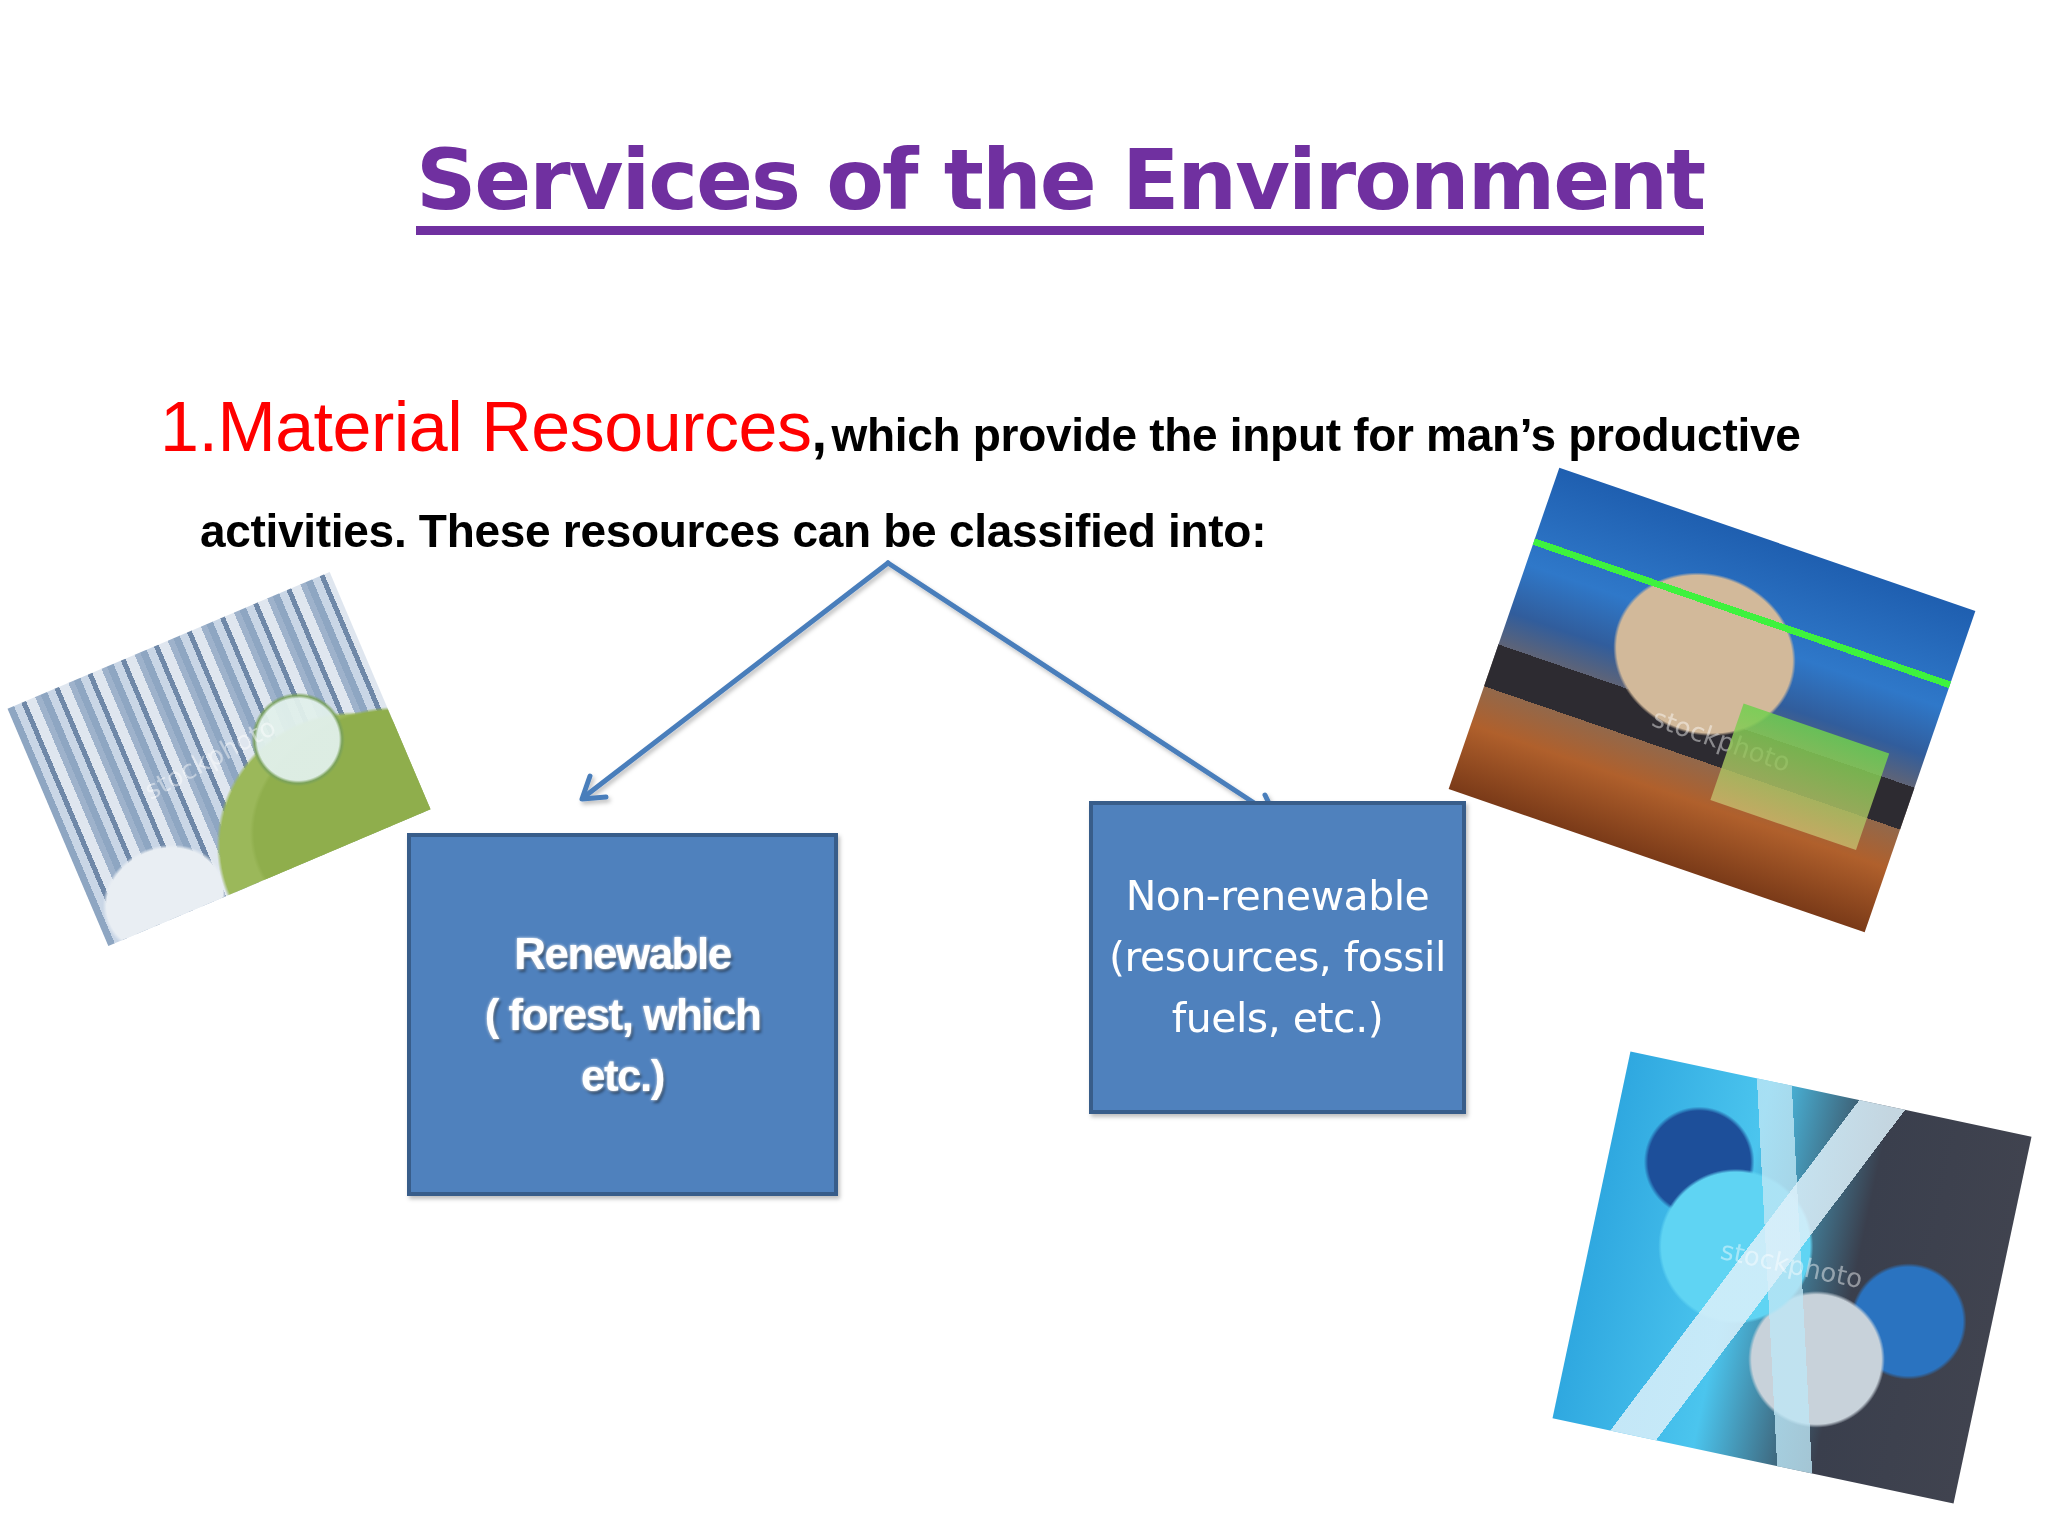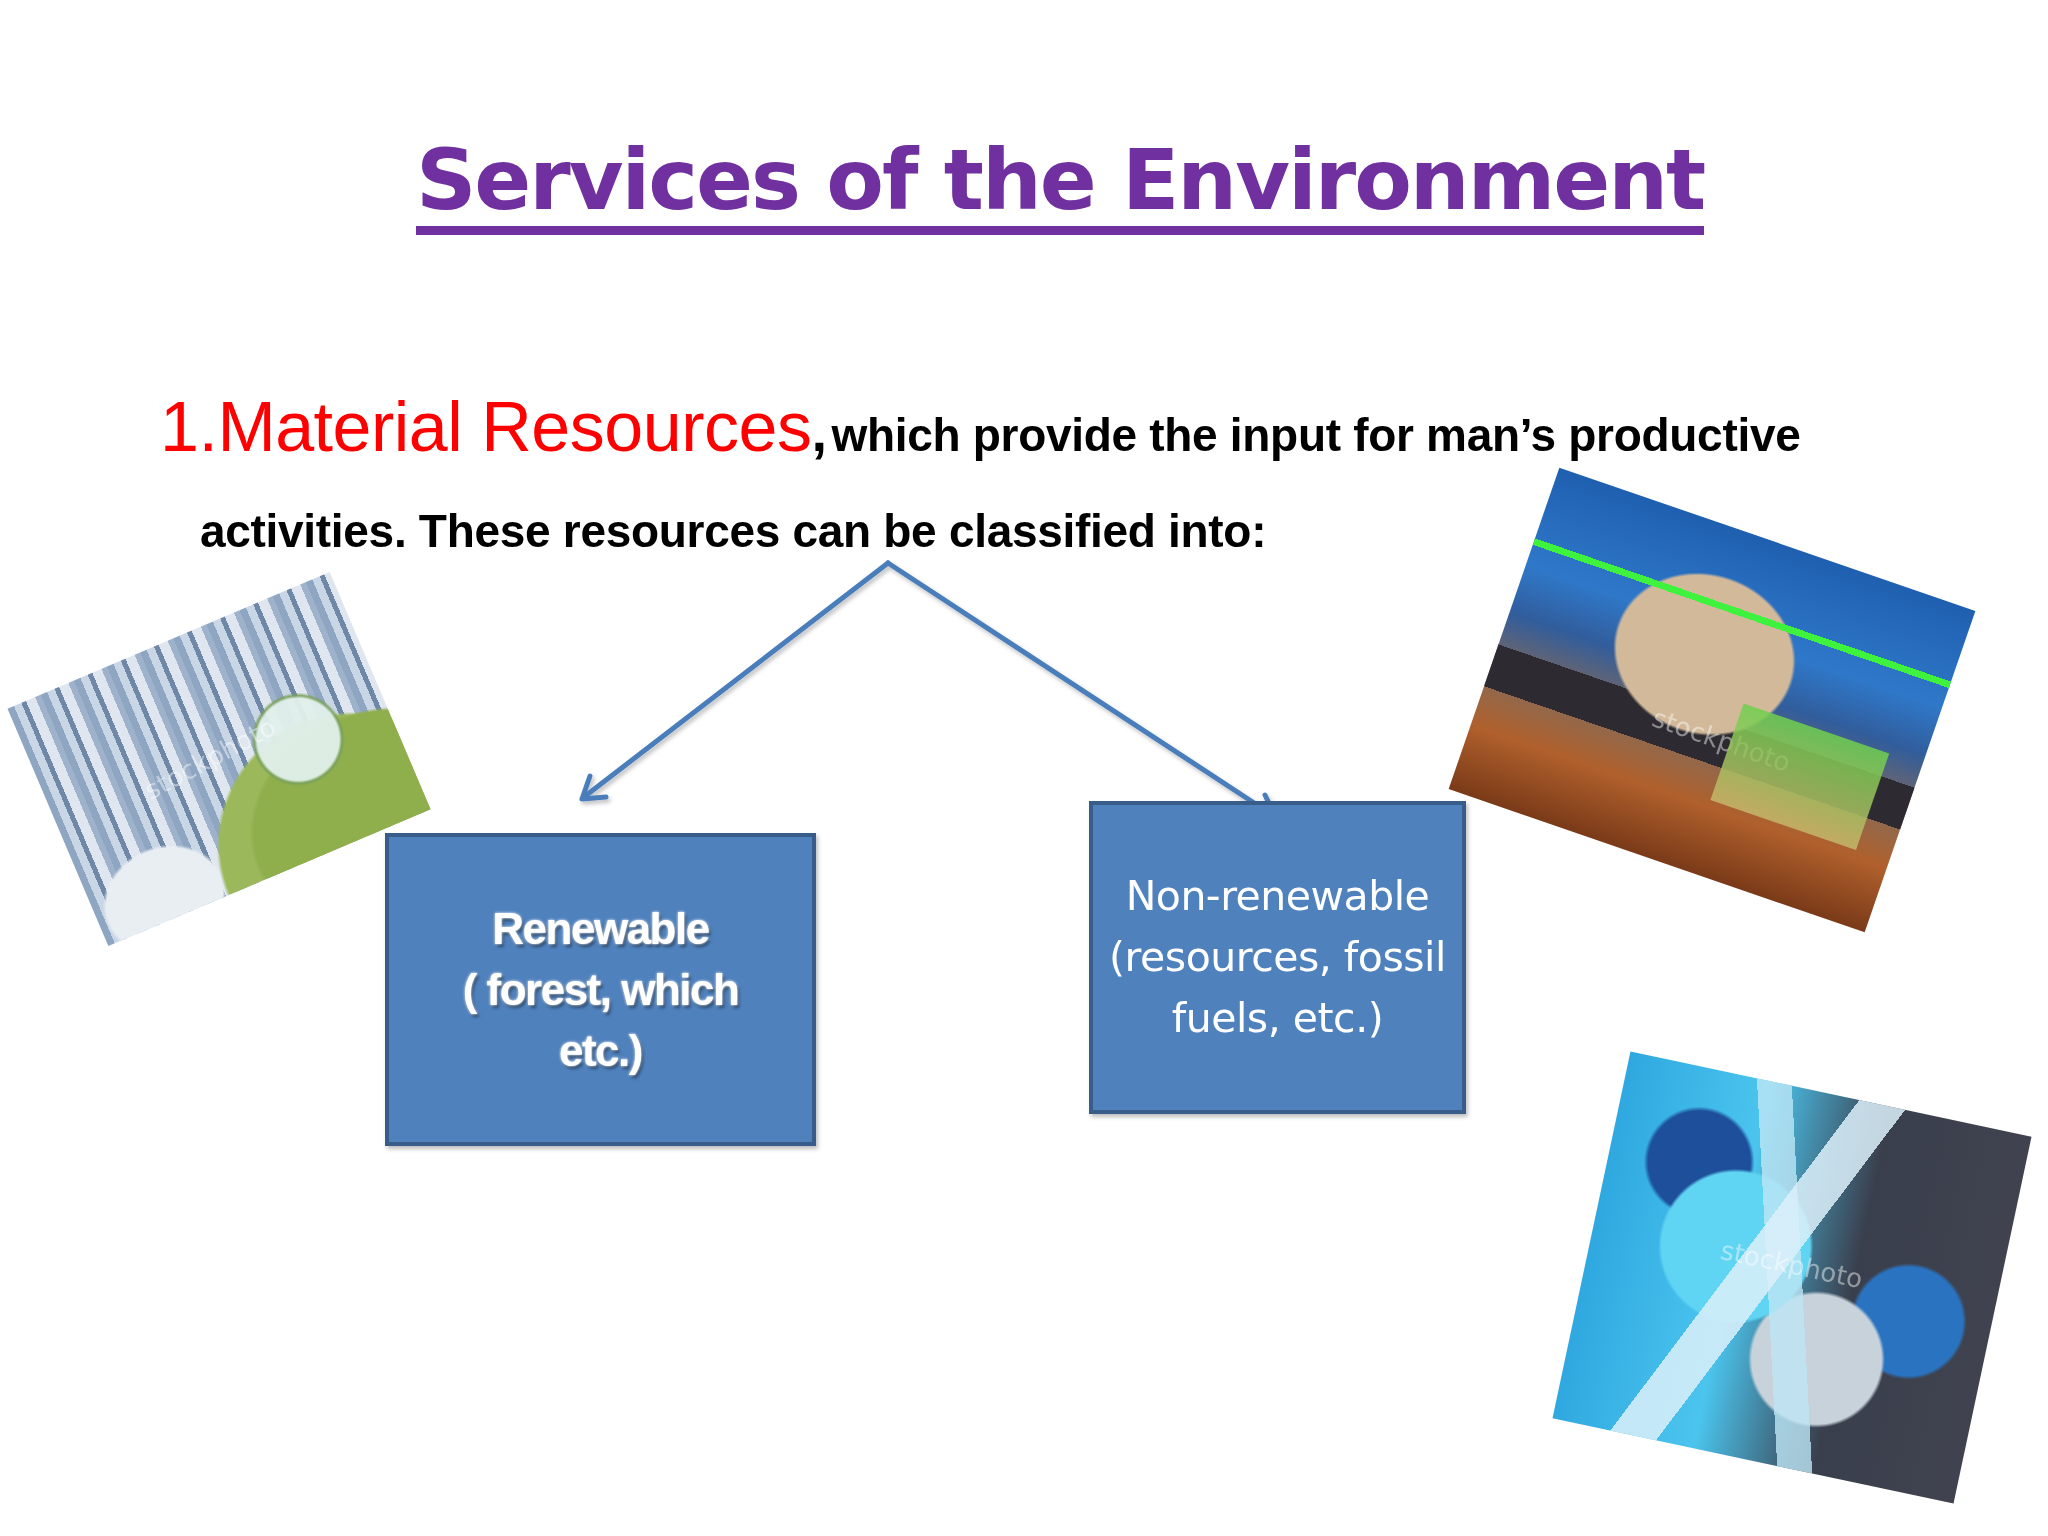--- a/index.html
+++ b/index.html
@@ -92,22 +92,22 @@
       border: 4px solid #385d8a;
       box-sizing: border-box;
       box-shadow: 2px 3px 4px rgba(0,0,0,0.25);
       display: flex;
       align-items: center;
       justify-content: center;
       text-align: center;
       color: #ffffff;
     }
     .box-left {
-      left: 385px; top: 833px;
-      width: 431px; height: 313px;
+      left: 407px; top: 833px;
+      width: 431px; height: 363px;
     }
     .box-right {
       left: 1089px; top: 801px;
       width: 377px; height: 313px;
     }
     .box-text {
       font-family: "Liberation Sans", sans-serif;
       font-weight: bold;
       font-size: 44px;
       line-height: 61px;

